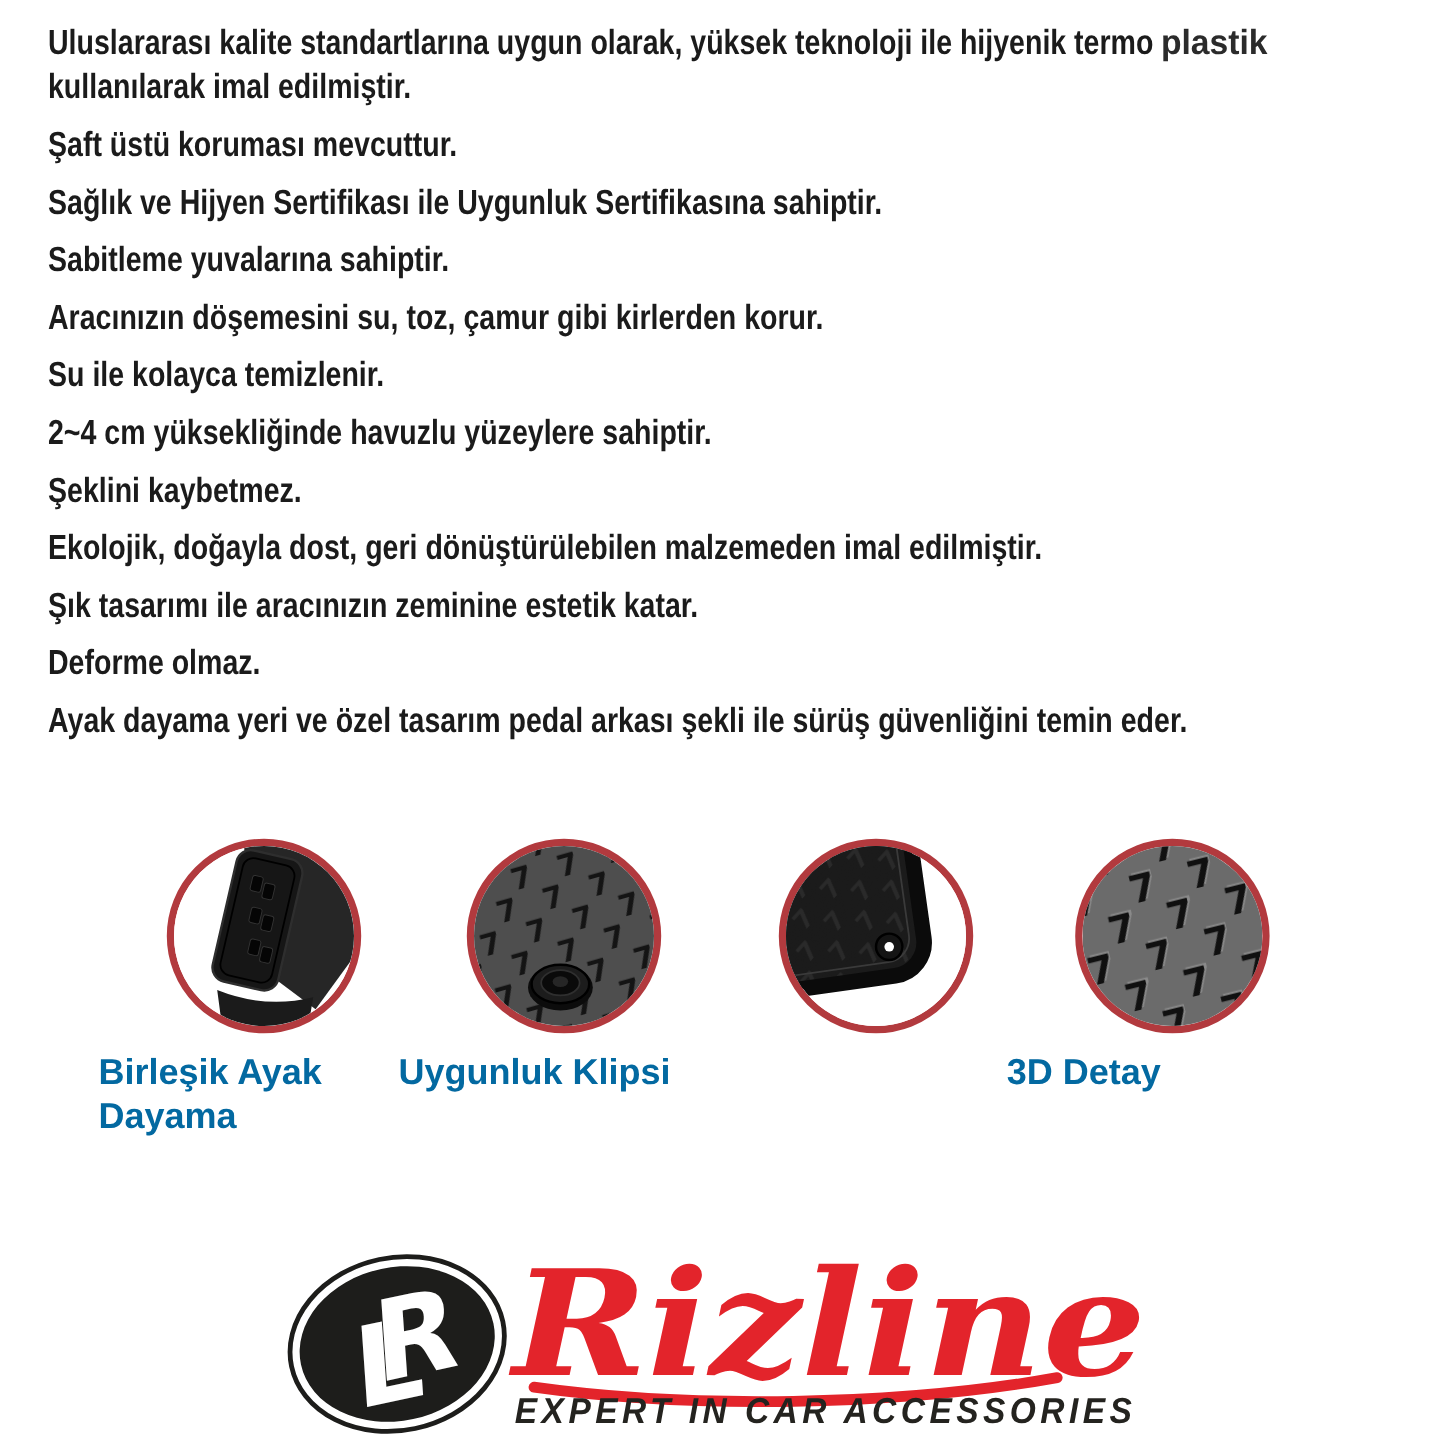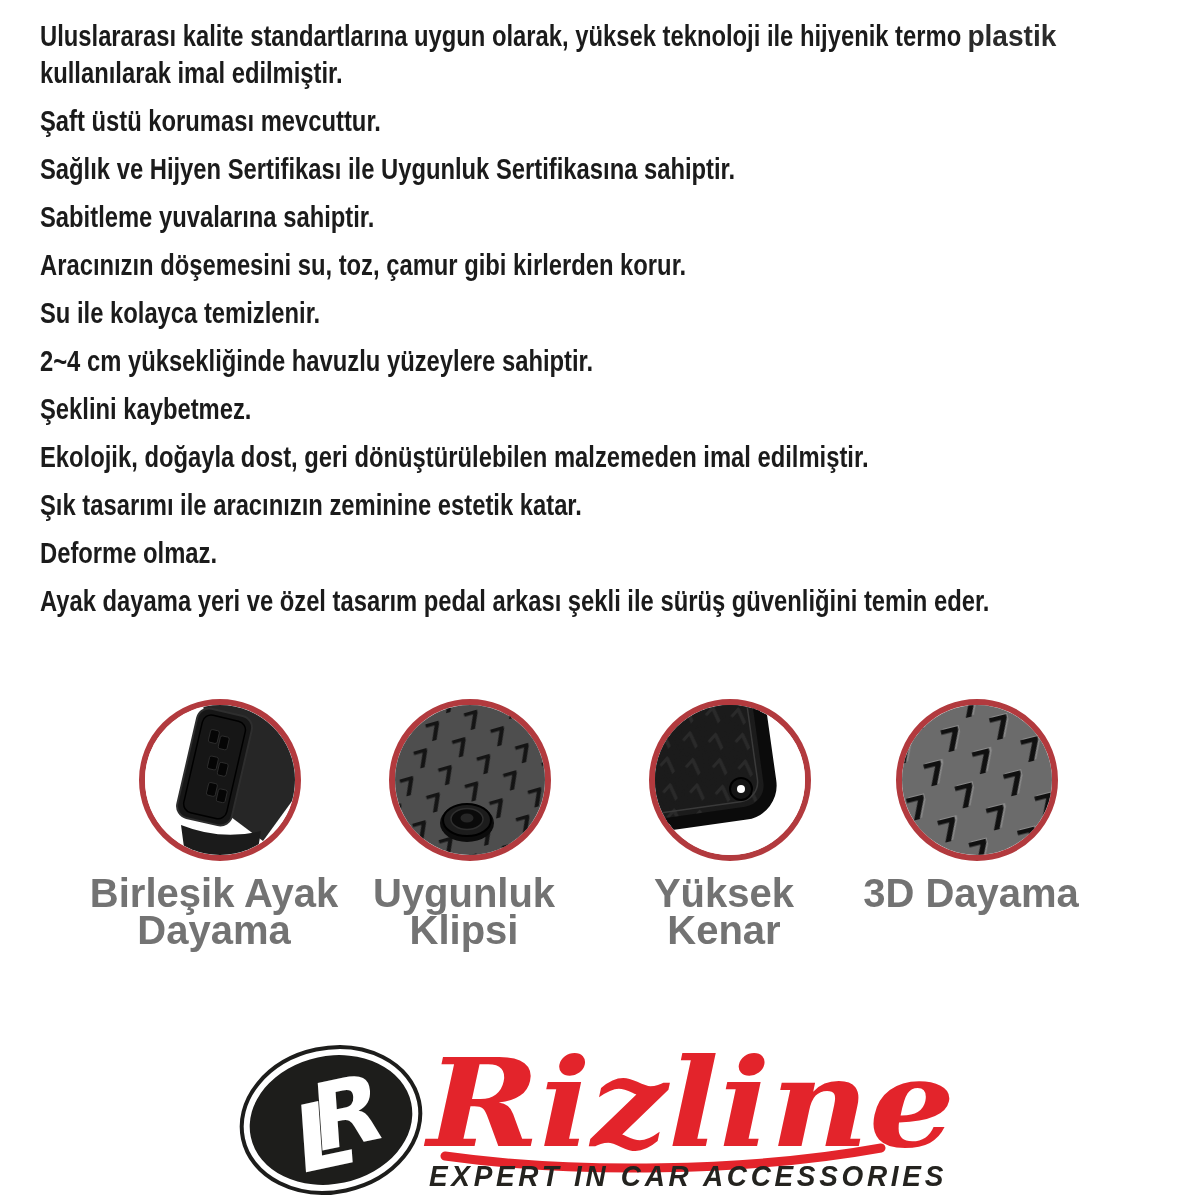--- a/index.html
+++ b/index.html
@@ -14,22 +14,22 @@
   .bullets .blk{display:block;}
   .hl{display:inline-block;transform:scaleX(1.18);transform-origin:0 50%;
       font-weight:700;color:#2b2b2b;}
 
   
   .featrow{position:absolute;left:0;top:0;width:1200px;height:0;}
   .feat{position:absolute;top:699px;width:162px;margin:0;}
   .feat .circ{width:150px;height:150px;border-radius:50%;overflow:hidden;
               border:6px solid #b23a3e;background:#fff;}
   .feat .circ svg{display:block;}
-  .cap{width:264px;margin:14px 0 0 -57px;text-align:center;
-       font-size:40px;font-weight:700;line-height:37px;color:#737373;}
+  .cap{width:264px;margin:14px 0 0 -57px;
+       font-size:30px;font-weight:700;line-height:37px;color:#0369a1;}
   .f1{left:139px;} .f2{left:389px;} .f3{left:649px;} .f4{left:896px;}
 
   
   .logo{position:absolute;left:233px;top:1040px;width:740px;height:160px;}
 </style>
 </head>
 <body>
 
 <div class="page">
 
@@ -118,30 +118,29 @@
           <g transform="rotate(-8 60 60)">
             <rect x="-45" y="-45" width="157" height="157" rx="28" fill="#161616"></rect>
             <rect x="-45" y="-45" width="157" height="157" rx="28" fill="url(#matFaint)" opacity="0.9"></rect>
             <rect x="-45" y="-45" width="157" height="157" rx="28" fill="none" stroke="#0b0b0b" stroke-width="13"></rect>
             <rect x="-33" y="-33" width="133" height="133" rx="20" fill="none" stroke="#3a3a3a" stroke-width="1.5"></rect>
           </g>
           <circle cx="86" cy="84" r="11" fill="#141414" stroke="#000000" stroke-width="2"></circle>
           <circle cx="86" cy="84" r="4" fill="#ffffff"></circle>
         </svg>
       </div>
-      <figcaption class="cap">Yüksek Kenar</figcaption>
     </figure>
 
     <figure class="feat f4">
       <div class="circ">
         <svg viewBox="0 0 150 150" width="150" height="150">
           <rect width="150" height="150" fill="url(#mat3d)"></rect>
         </svg>
       </div>
-      <figcaption class="cap">3D Dayama</figcaption>
+      <figcaption class="cap">3D Detay</figcaption>
     </figure>
 
   </section>
 
   <div class="logo">
     <svg viewBox="0 0 740 160" width="740" height="160">
       <g transform="rotate(-12 98 80)">
         <ellipse cx="98" cy="80" rx="90" ry="72" fill="#ffffff" stroke="#1d1d1b" stroke-width="4"></ellipse>
         <ellipse cx="98" cy="80" rx="82" ry="64" fill="#1d1d1b"></ellipse>
         <g transform="skewX(-8)" fill="#ffffff" font-family="DejaVu Sans, sans-serif" font-weight="bold">

